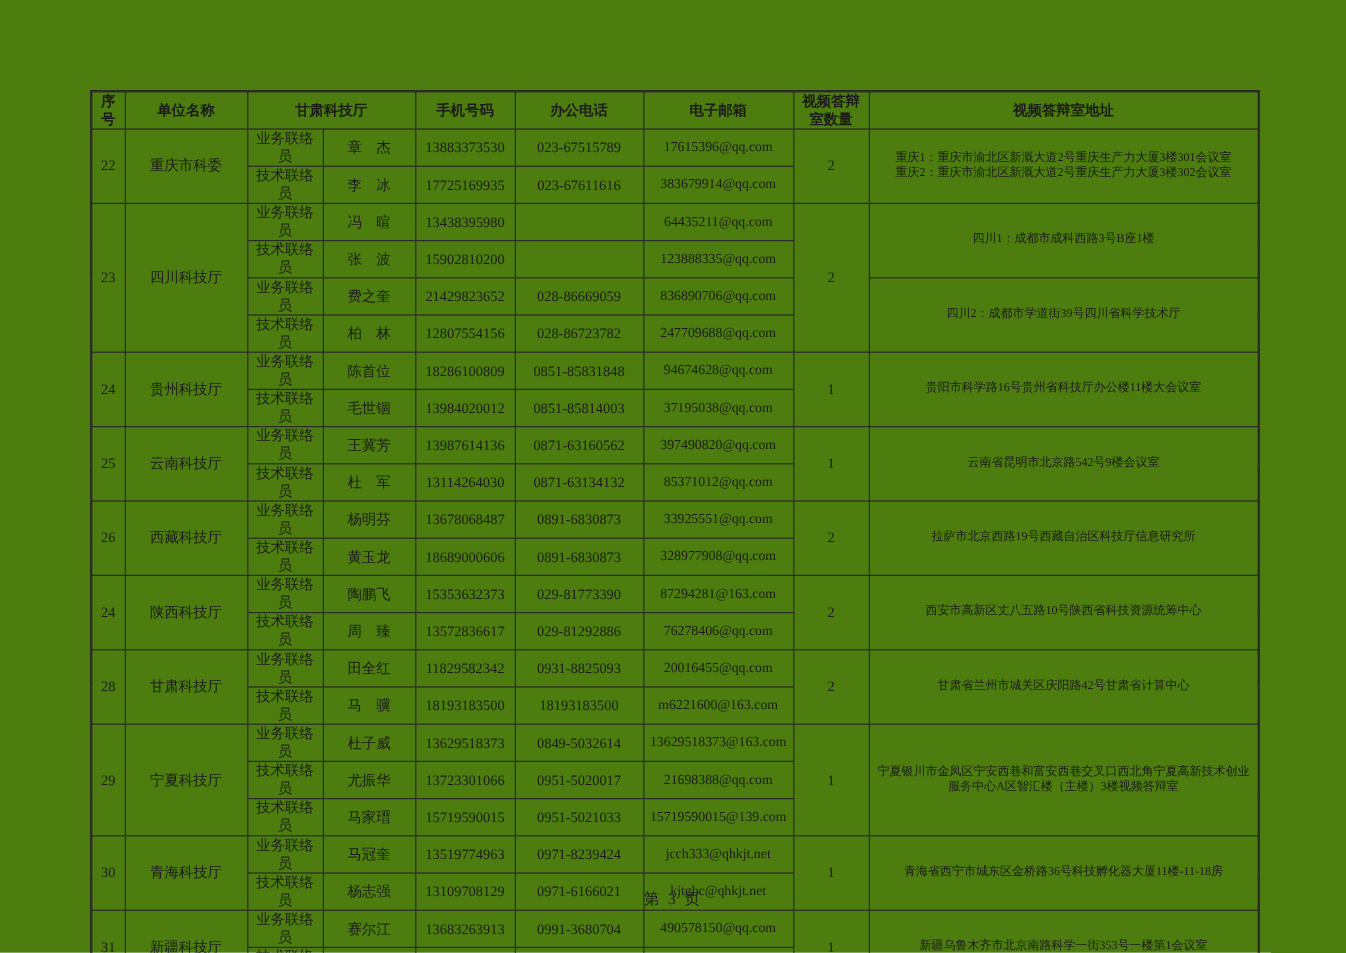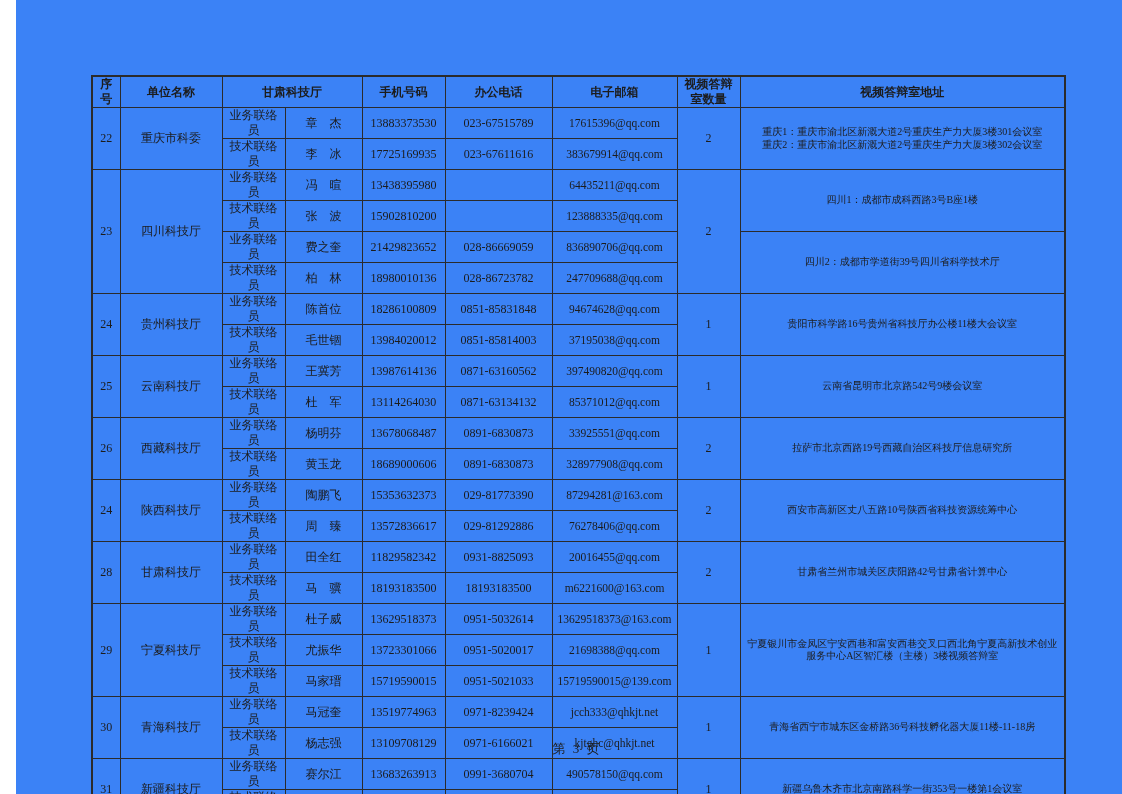--- a/index.html
+++ b/index.html
@@ -1,21 +1,21 @@
 <!DOCTYPE html>
 <html><head>
 <meta charset="utf-8">
 <style>
   html,body{margin:0;padding:0;}
   body{
     width:1122px;height:794px;position:relative;background:#ffffff;
     font-family:"Liberation Serif","DejaVu Serif",serif;
     color:#1c1c1c;
   }
-  .sheet{position:absolute;inset:0;background:#3b82f6;margin-left:16px;}
+  .sheet{position:absolute;inset:0;background:#4d7c0f;}
   table.roster{
     position:absolute;left:75px;top:75px;width:973px;
     border-collapse:collapse;table-layout:fixed;
     font-size:12px;
   }
   table.roster th,table.roster td{
     border:1px solid #2b2b2b;
     padding:0 2px;
     text-align:center;vertical-align:middle;
     overflow:hidden;
@@ -118,21 +118,21 @@
           <td class="num-cell">21429823652</td>
           <td class="num-cell">028-86669059</td>
           <td class="email-cell">836890706@qq.com</td>
           <td class="address-cell" rowspan="2">
             <div class="addr-line">四川2：成都市学道街39号四川省科学技术厅</div>
           </td>
         </tr>
         <tr>
           <td>技术联络员</td>
           <td>柏　林</td>
-          <td class="num-cell">18980010136</td>
+          <td class="num-cell">12807554156</td>
           <td class="num-cell">028-86723782</td>
           <td class="email-cell">247709688@qq.com</td>
         </tr>
         <tr>
           <td class="num-cell" rowspan="2">24</td>
           <td rowspan="2">贵州科技厅</td>
           <td>业务联络员</td>
           <td>陈首位</td>
           <td class="num-cell">18286100809</td>
           <td class="num-cell">0851-85831848</td>
@@ -228,21 +228,21 @@
           <td class="num-cell">18193183500</td>
           <td class="num-cell">18193183500</td>
           <td class="email-cell">m6221600@163.com</td>
         </tr>
         <tr>
           <td class="num-cell" rowspan="3">29</td>
           <td rowspan="3">宁夏科技厅</td>
           <td>业务联络员</td>
           <td>杜子威</td>
           <td class="num-cell">13629518373</td>
-          <td class="num-cell">0951-5032614</td>
+          <td class="num-cell">0849-5032614</td>
           <td class="email-cell">13629518373@163.com</td>
           <td class="num-cell" rowspan="3">1</td>
           <td class="address-cell" rowspan="3">
             <div class="addr-line">宁夏银川市金凤区宁安西巷和富安西巷交叉口西北角宁夏高新技术创业服务中心A区智汇楼（主楼）3楼视频答辩室</div>
           </td>
         </tr>
         <tr>
           <td>技术联络员</td>
           <td>尤振华</td>
           <td class="num-cell">13723301066</td>

